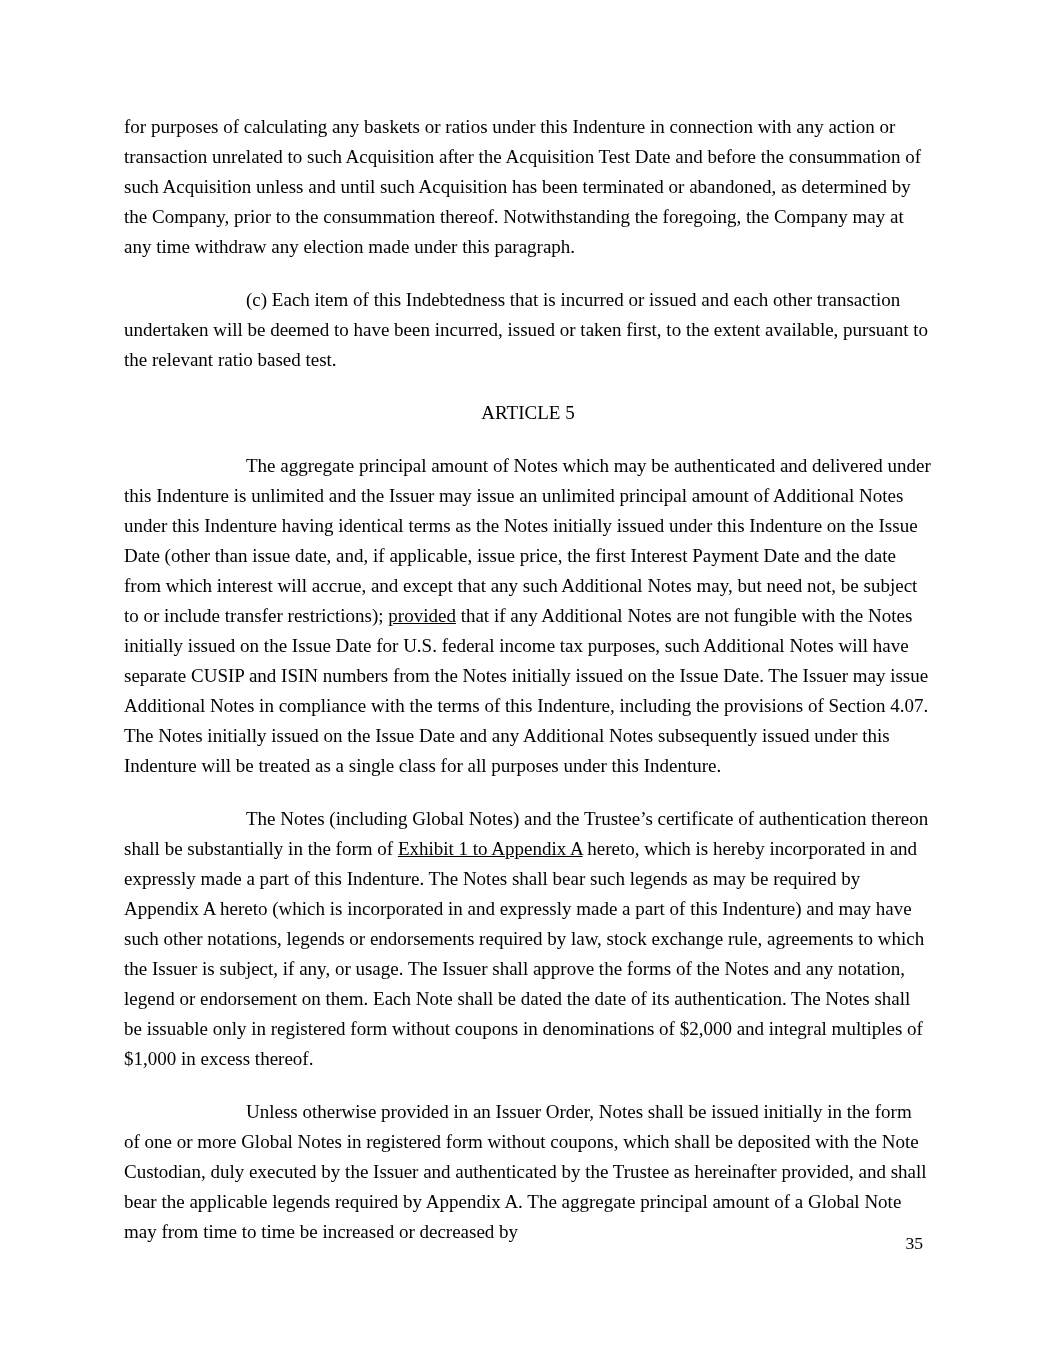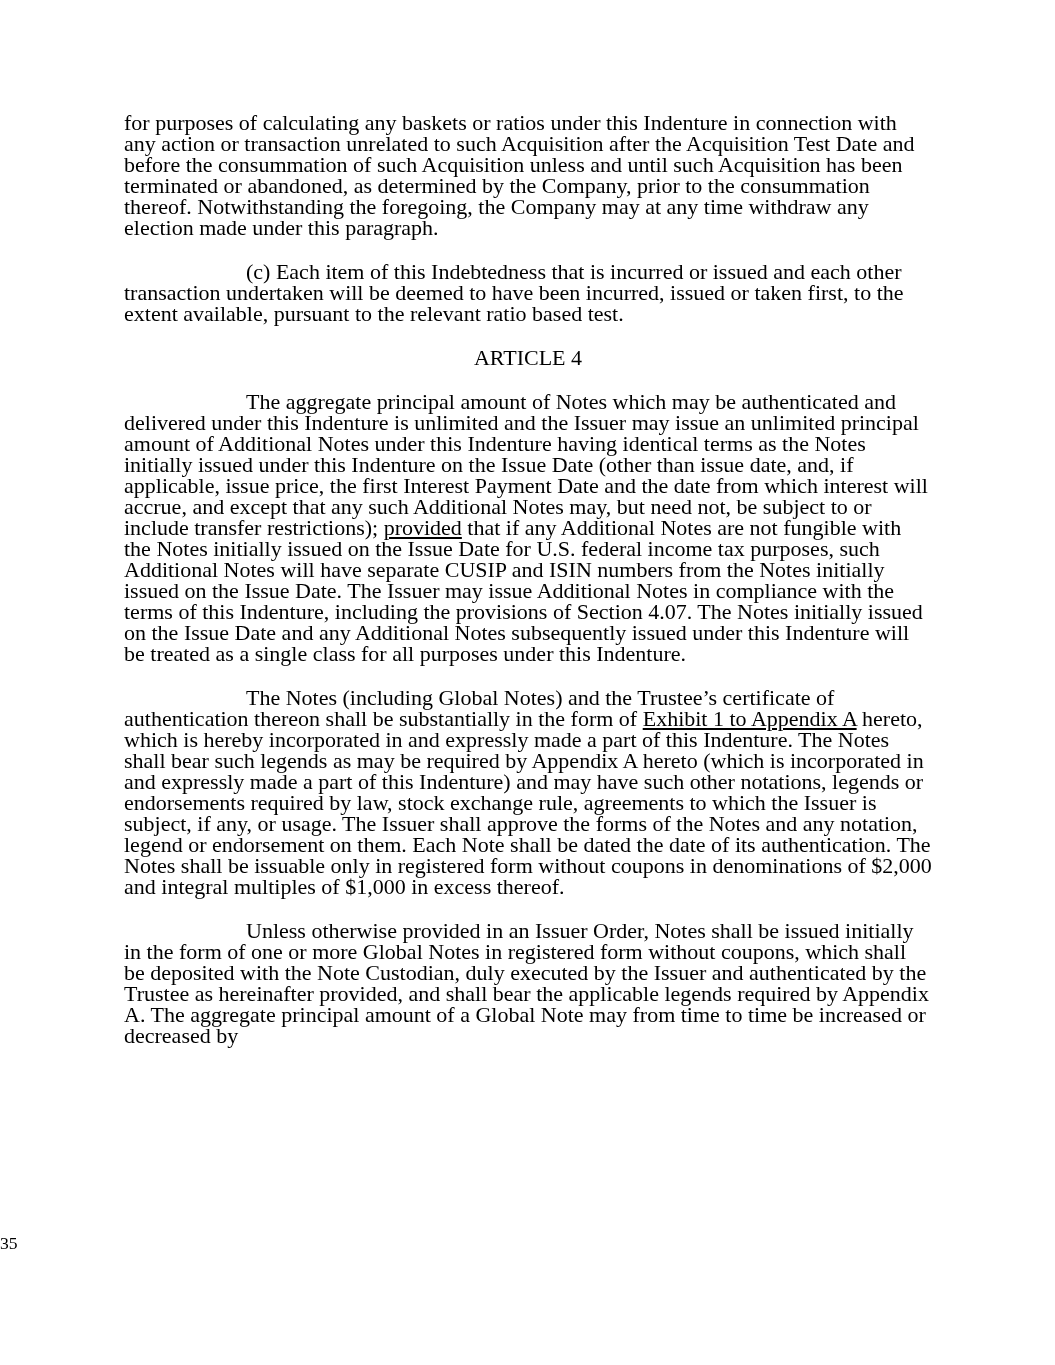--- a/index.html
+++ b/index.html
@@ -14,22 +14,22 @@
     position: relative;
     font-family: "Liberation Serif", "DejaVu Serif", serif;
     color: #000000;
     overflow: hidden;
   }
   .doc {
     position: absolute;
     top: 112px;
     left: 124px;
     width: 808px;
-    font-size: 22px;
-    line-height: 21px;
+    font-size: 19px;
+    line-height: 30px;
     text-align: left;
   }
   .para {
     margin: 0 0 23px 0;
   }
   .indent-1 {
     text-indent: 122px;
   }
   .indent-half {
     text-indent: 61px;
@@ -38,35 +38,35 @@
     text-align: center;
   }
   .u {
     text-decoration: underline;
   }
   .page-number {
     position: absolute;
     top: 1232px;
     left: 0;
     width: 923px;
-    text-align: left;
+    text-align: right;
     font-size: 17.6px;
     line-height: 23.4px;
   }
 </style>
 </head>
 <body>
 
 <div class="doc">
 
   <p class="para"><span>for purposes of calculating any baskets or ratios under this Indenture in connection with any action or transaction unrelated to such Acquisition after the Acquisition Test Date and before the consummation of such Acquisition unless and until such Acquisition has been terminated or abandoned, as determined by the Company, prior to the consummation thereof. Notwithstanding the foregoing, the Company may at any time withdraw any election made under this paragraph.</span></p>
 
   <p class="para indent-1"><span>(c) Each item of this Indebtedness that is incurred or issued and each other transaction undertaken will be deemed to have been incurred, issued or taken first, to the extent available, pursuant to the relevant ratio based test.</span></p>
 
-  <p class="para center"><span>ARTICLE 4</span></p>
+  <p class="para center"><span>ARTICLE 5</span></p>
 
 
 
   <p class="para indent-1"><span>The aggregate principal amount of Notes which may be authenticated and delivered under this Indenture is unlimited and the Issuer may issue an unlimited principal amount of Additional Notes under this Indenture having identical terms as the Notes initially issued under this Indenture on the Issue Date (other than issue date, and, if applicable, issue price, the first Interest Payment Date and the date from which interest will accrue, and except that any such Additional Notes may, but need not, be subject to or include transfer restrictions); </span><span class="u">provided</span><span> that if any Additional Notes are not fungible with the Notes initially issued on the Issue Date for U.S. federal income tax purposes, such Additional Notes will have separate CUSIP and ISIN numbers from the Notes initially issued on the Issue Date.  The Issuer may issue Additional Notes in compliance with the terms of this Indenture, including the provisions of Section 4.07.  The Notes initially issued on the Issue Date and any Additional Notes subsequently issued under this Indenture will be treated as a single class for all purposes under this Indenture.</span></p>
 
 
   <p class="para indent-1"><span>The Notes (including Global Notes) and the Trustee’s certificate of authentication thereon shall be substantially in the form of </span><span class="u">Exhibit 1 to Appendix A</span><span> hereto, which is hereby incorporated in and expressly made a part of this Indenture.  The Notes shall bear such legends as may be required by Appendix A hereto (which is incorporated in and expressly made a part of this Indenture) and may have such other notations, legends or endorsements required by law, stock exchange rule, agreements to which the Issuer is subject, if any, or usage.  The Issuer shall approve the forms of the Notes and any notation, legend or endorsement on them.  Each Note shall be dated the date of its authentication.  The Notes shall be issuable only in registered form without coupons in denominations of $2,000 and integral multiples of $1,000 in excess thereof.</span></p>
 
   <p class="para indent-1"><span>Unless otherwise provided in an Issuer Order, Notes shall be issued initially in the form of one or more Global Notes in registered form without coupons, which shall be deposited with the Note Custodian, duly executed by the Issuer and authenticated by the Trustee as hereinafter provided, and shall bear the applicable legends required by Appendix A.  The aggregate principal amount of a Global Note may from time to time be increased or decreased by</span></p>
 

